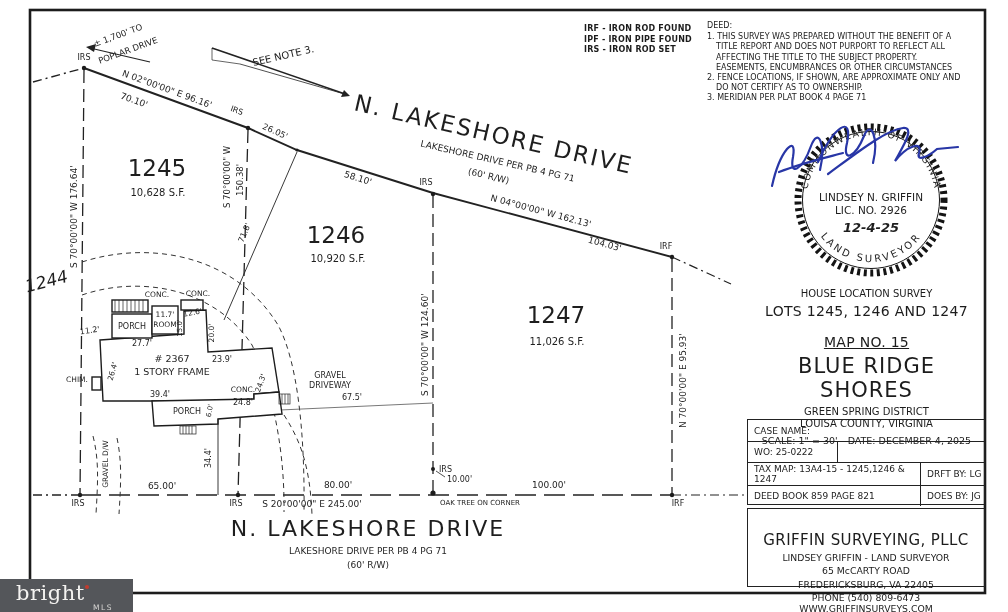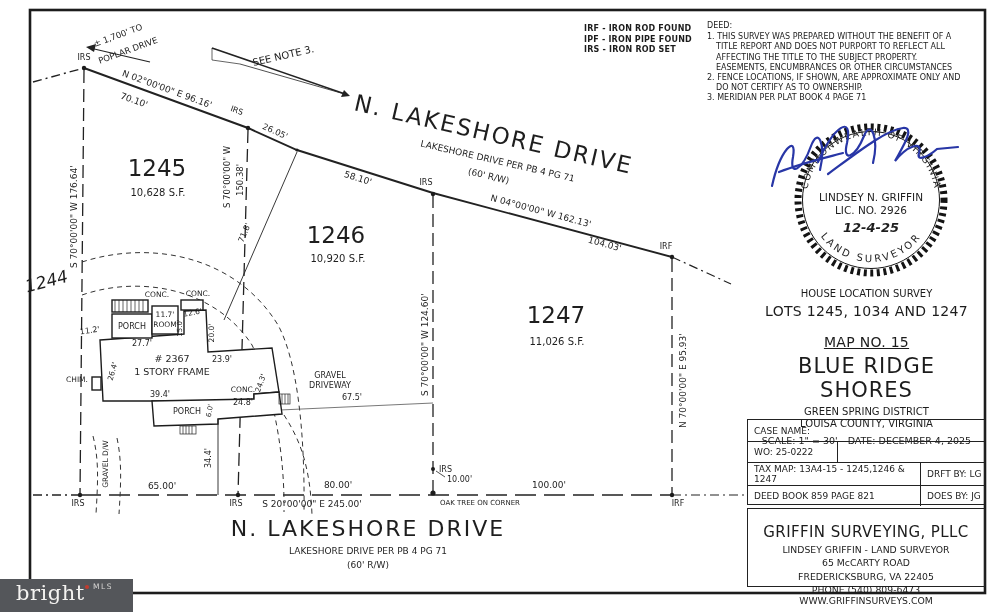--- a/index.html
+++ b/index.html
@@ -28,27 +28,27 @@
   .ct-row{display:flex;align-items:center;box-sizing:border-box;}
   .ct-r1{height:21px;padding-left:6px;}
   .ct-r2{height:21px;border-top:1.4px solid #222;}
   .ct-r2 .ct-wo{width:90px;height:100%;display:flex;align-items:center;padding-left:6px;border-right:1.4px solid #222;box-sizing:border-box;}
   .ct-grid{display:grid;grid-template-columns:172px 1fr;grid-template-rows:22px 21px;border-top:1.4px solid #222;box-sizing:border-box;}
   .ct-cell{display:flex;align-items:center;padding-left:6px;box-sizing:border-box;}
   .ct-right{border-left:1.4px solid #222;}
   .ct-row2c{border-top:1.4px solid #222;}
   
   .firm-box{position:absolute;left:747px;top:508px;width:238px;height:79px;border:1.6px solid #222;box-sizing:border-box;text-align:center;}
-  .fb-name{font-size:15px;margin-top:14px;letter-spacing:.4px;}
+  .fb-name{font-size:15px;margin-top:22px;letter-spacing:.4px;}
   .fb-line{font-size:9.3px;margin-top:2.5px;}
   
   .watermark{position:absolute;left:0;top:579px;width:133px;height:33px;background:#54565a;z-index:5;}
   .wm-brand{position:absolute;left:16px;top:2px;font-family:"DejaVu Serif",serif;font-size:21px;color:#f4f3f1;letter-spacing:.5px;}
   .wm-dot{position:absolute;left:85px;top:6px;width:4px;height:4px;border-radius:50%;background:#c23b2e;}
-  .wm-mls{position:absolute;left:93px;top:3px;font-size:7.5px;color:#d8d7d5;letter-spacing:1.5px;}
+  .wm-mls{position:absolute;left:93px;top:24px;font-size:7.5px;color:#d8d7d5;letter-spacing:1.5px;}
 </style>
 </head>
 <body>
 
 <div class="page">
 
 <svg width="1008" height="612" viewBox="0 0 1008 612">
 
   <rect x="30" y="10" width="955" height="583" fill="none" stroke="#1c1c1c" stroke-width="2.6"></rect>
 
@@ -238,21 +238,21 @@
   <div class="cont">TITLE REPORT AND DOES NOT PURPORT TO REFLECT ALL</div>
   <div class="cont">AFFECTING THE TITLE TO THE SUBJECT PROPERTY.</div>
   <div class="cont">EASEMENTS, ENCUMBRANCES OR OTHER CIRCUMSTANCES</div>
   <div>2. FENCE LOCATIONS, IF SHOWN, ARE APPROXIMATE ONLY AND</div>
   <div class="cont">DO NOT CERTIFY AS TO OWNERSHIP.</div>
   <div>3. MERIDIAN PER PLAT BOOK 4 PAGE 71</div>
 </div>
 
 <div class="title-block">
   <div class="tb1">HOUSE LOCATION SURVEY</div>
-  <div class="tb2">LOTS 1245, 1034 AND 1247</div>
+  <div class="tb2">LOTS 1245, 1246 AND 1247</div>
   <div class="tb3">MAP NO. 15</div>
   <div class="tb4">BLUE RIDGE SHORES</div>
   <div class="tb5">GREEN SPRING DISTRICT</div>
   <div class="tb6">LOUISA COUNTY, VIRGINIA</div>
   <div class="tb7">
     <span>SCALE: 1" = 30'</span><span>DATE: DECEMBER 4, 2025</span>
   </div>
 </div>
 
 <div class="case-table">

